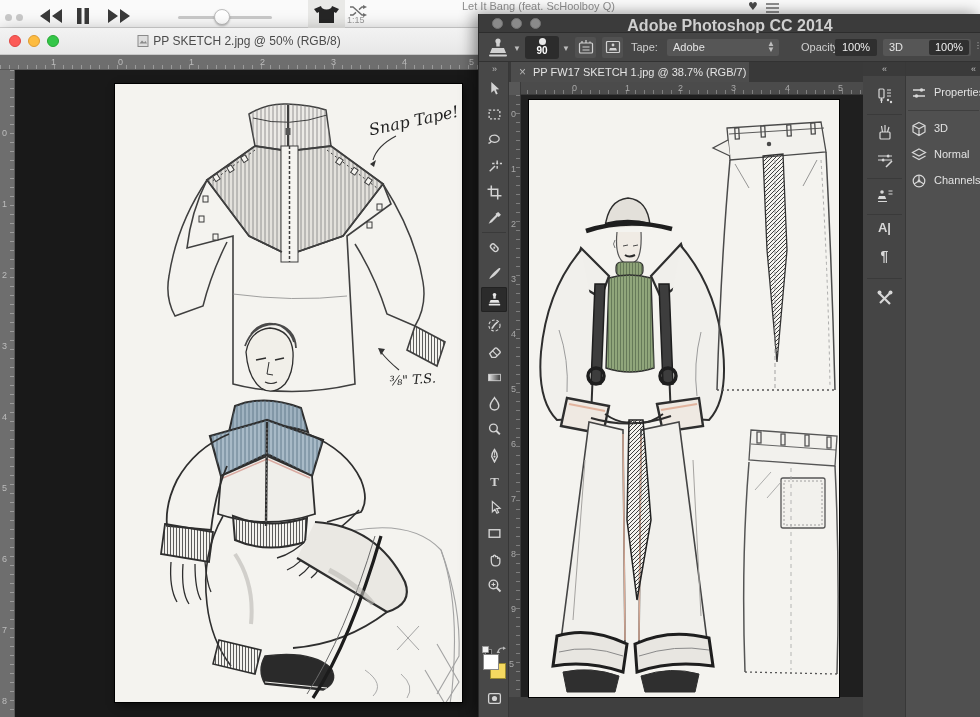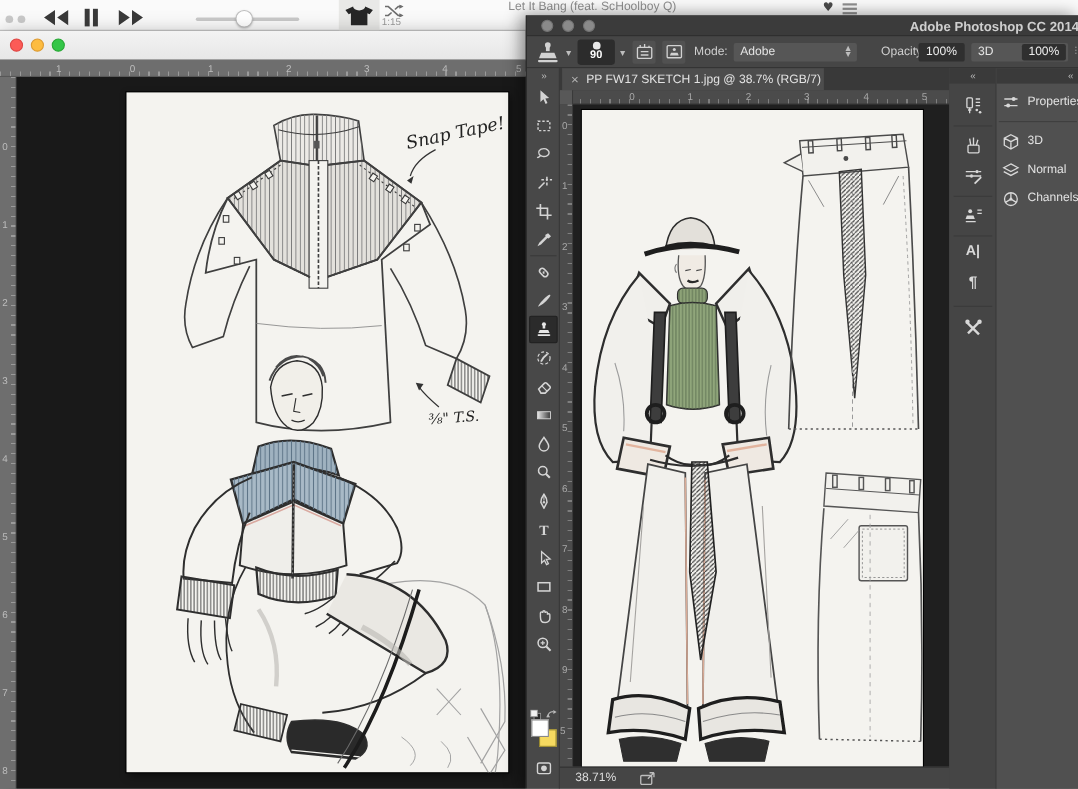--- a/index.html
+++ b/index.html
@@ -45,21 +45,21 @@
   .rnum { position:absolute; font-size:9px; color:#bdbdbd; }
   #lw-canvas { left:15px; top:42px; width:463px; height:647px; background:#191919; }
   #lw-page { left:100px; top:14px; width:347px; height:618px; background:#f4f3ef;
              box-shadow:0 0 0 1px #000, 2px 3px 8px rgba(0,0,0,.6); }
 
   
   #ps-window { left:478px; top:14px; width:502px; height:703px; background:#3f3f3f;
                box-shadow:-4px 0 14px rgba(0,0,0,.45); z-index:3; border-left:1px solid #2a2a2a; }
   #ps-titlebar { left:0; top:0; width:502px; height:19px; background:#3b3b3b; border-bottom:1px solid #2d2d2d; }
   .ps-tl { width:11px; height:11px; border-radius:50%; background:#8a8a8a; border:1px solid #747474; top:4px; }
-  #ps-title { left:0; top:3px; width:502px; text-align:right; font-size:12px; font-weight:bold; color:#cfcfcf; }
+  #ps-title { left:0; top:3px; width:502px; text-align:center; font-size:16px; font-weight:bold; color:#cfcfcf; }
   #ps-options { left:0; top:19px; width:502px; height:29px; background:#464646; border-bottom:1px solid #323232; }
   .opt-label { font-size:11px; color:#cfcfcf; top:8px; }
   .opt-box { background:#2f2f2f; border-radius:2px; color:#eeeeee; font-size:11px;
              text-align:center; line-height:16px; top:6px; height:17px; }
   .opt-select { background:#565656; border-radius:2px; color:#e4e4e4; font-size:11px;
                 line-height:17px; top:6px; height:17px; padding:0 6px; }
   .updn { position:absolute; right:4px; top:2px; font-size:8px; color:#bdbdbd; line-height:6px; }
   #brush-widget { left:46px; top:3px; width:34px; height:23px; background:#2c2c2c;
                   border-radius:3px; text-align:center; }
   #brush-widget .dot { width:7px; height:7px; border-radius:50%; background:#e8e8e8; margin:2px auto 0; }
@@ -170,20 +170,26 @@
         <i></i>
         <i></i>
       </div>
   </div>
 
   <div id="left-window" class="abs">
     <div id="lw-titlebar" class="abs">
       <div id="tl-red" class="abs tl"></div>
       <div id="tl-yel" class="abs tl"></div>
       <div id="tl-grn" class="abs tl"></div>
+      <div id="lw-title" class="abs">
+        <svg width="12" height="12" viewBox="0 0 12 12">
+          <rect x="1" y="0.5" width="10" height="11" fill="#dedede" stroke="#8a8a8a"></rect>
+          <path d="M2.5,8.5 L5,5.5 L7,7.5 L8.5,6 L10,8.5 Z" fill="#8a8a8a"></path>
+        </svg><span>PP SKETCH 2.jpg @ 50% (RGB/8)</span>
+      </div>
     </div>
 
     <div id="lw-hruler" class="abs ruler-h">
       <div class="tickx"></div>
       <span class="rnum" style="left:51px;top:2px">1</span>
       <span class="rnum" style="left:118px;top:2px">0</span>
       <span class="rnum" style="left:189px;top:2px">1</span>
       <span class="rnum" style="left:260px;top:2px">2</span>
       <span class="rnum" style="left:331px;top:2px">3</span>
       <span class="rnum" style="left:402px;top:2px">4</span>
@@ -361,21 +367,21 @@
             <path d="M4,4 V2 M8,4 V1 M12,4 V2.5 M4.5,8 h7 M4.5,11 h7"></path>
         </svg>
       </div>
       <div class="abs opt-iconbtn" style="left:123px">
         <svg width="16" height="16" viewBox="0 0 16 16" fill="none" stroke="#d2d2d2" stroke-width="1.2">
           <rect x="1.5" y="2.5" width="13" height="11" rx="1"></rect>
             <circle cx="8" cy="6" r="1.4" fill="#d2d2d2" stroke="none"></circle>
           <path d="M5,9 h6 l1,2.5 H4 Z" fill="#d2d2d2" stroke="none"></path>
         </svg>
       </div>
-      <span class="abs opt-label" style="left:152px">Mode:</span>
+      <span class="abs opt-label" style="left:152px">Tape:</span>
       <div class="abs opt-select" style="left:188px;width:112px">
         <span>Adobe</span>
         <span class="updn">▲<br>▼</span>
       </div>
       <span class="abs opt-label" style="left:322px">Opacity:</span>
       <div class="abs opt-box" style="left:356px;width:42px">100%</div>
       <div class="abs opt-select" style="left:404px;width:88px">
         <span>3D</span>
         <span class="abs opt-box" style="right:2px;top:1px;width:40px;height:15px;line-height:15px">100%</span>
       </div>
@@ -668,29 +674,20 @@
             <path d="M220,362 Q212,460 216,572" stroke-width="1.5"></path>
             <path d="M306,366 Q311,470 308,574" stroke-width="1.5"></path>
             <path d="M216,572 L308,574" stroke-dasharray="2 3"></path>
             <path d="M262,368 V570" stroke="#a5a5a5" stroke-width="0.8" stroke-dasharray="4 4"></path>
             <path d="M226,390 L242,372 M238,398 L252,382" stroke="#9a9a9a" stroke-width="0.8"></path>
           </g>
         </svg>
       </div>
     </div>
 
-    <div id="ps-statusbar" class="abs">
-      <span id="zoom-field" class="abs">38.71%</span>
-      <span id="status-share" class="abs">
-        <svg width="15" height="13" viewBox="0 0 15 13">
-            <rect x="1.5" y="4" width="10" height="8" rx="1" fill="none" stroke="#bdbdbd" stroke-width="1.2"></rect>
-            <path d="M8,7 L13.5,1.5 M13.5,1.5 h-4 M13.5,1.5 v4" stroke="#bdbdbd" stroke-width="1.2" fill="none"></path>
-          </svg>
-      </span>
-    </div>
 
     <div id="ps-dock" class="abs">
       <div id="dock-icons-col" class="abs">
         <div class="dock-header" style="text-align:center">«</div>
 
         <div class="dock-iconbtn" style="top:22px">
           <svg width="18" height="18" viewBox="0 0 18 18" fill="none" stroke="#d8d8d8" stroke-width="1.2">
             <rect x="3" y="2" width="5" height="9" rx="1"></rect>
               <path d="M5.5,11 v5 M4,13 h3 M11,3 h4 M11,6 h4 M11,9 h4"></path>
             <circle cx="12" cy="13" r="1.2" fill="#d8d8d8" stroke="none"></circle>

